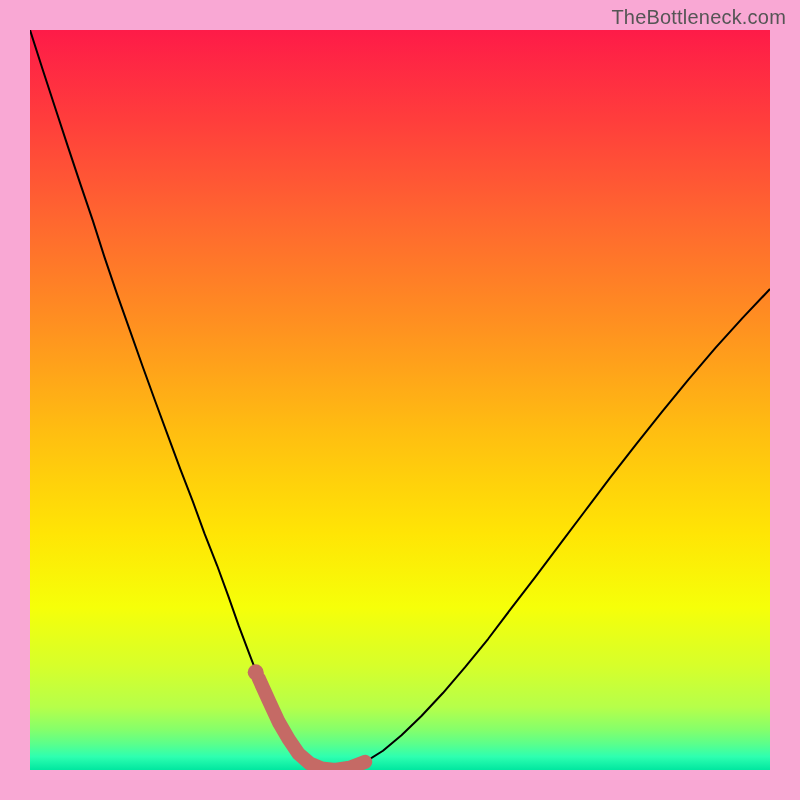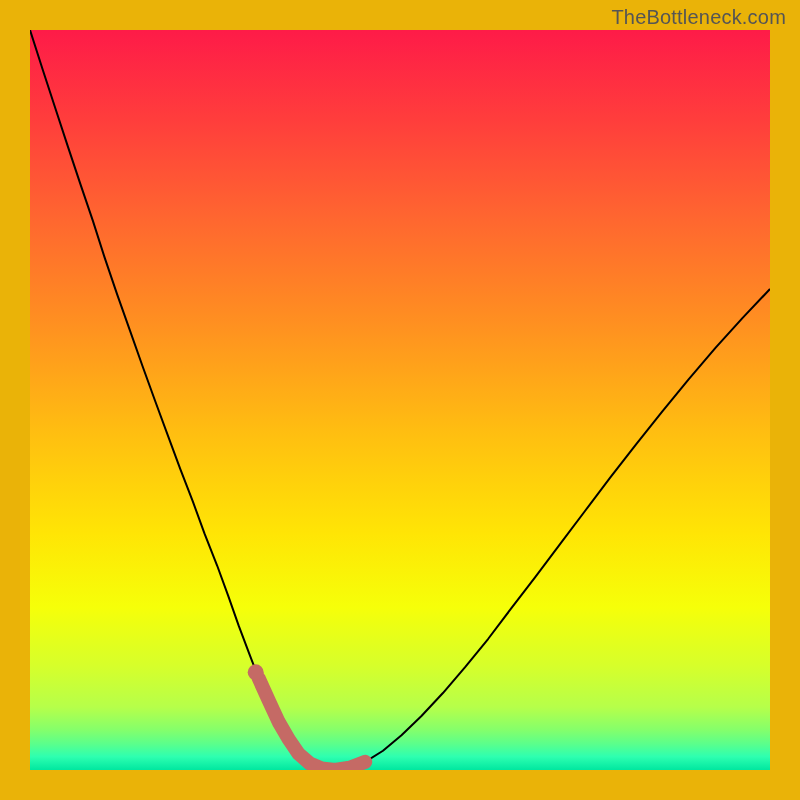--- a/index.html
+++ b/index.html
@@ -8,21 +8,21 @@
     width: 800px;
     height: 800px;
     background: #000;
     overflow: hidden;
     font-family: Arial, Helvetica, sans-serif;
   }
   .outer {
     position: relative;
     width: 800px;
     height: 800px;
-    background: #eab308;
+    background: #f9a8d4;
   }
   .watermark {
     position: absolute;
     top: 6px;
     right: 14px;
     color: #555;
     font-size: 20px;
     font-weight: 500;
     letter-spacing: 0.2px;
     z-index: 10;

